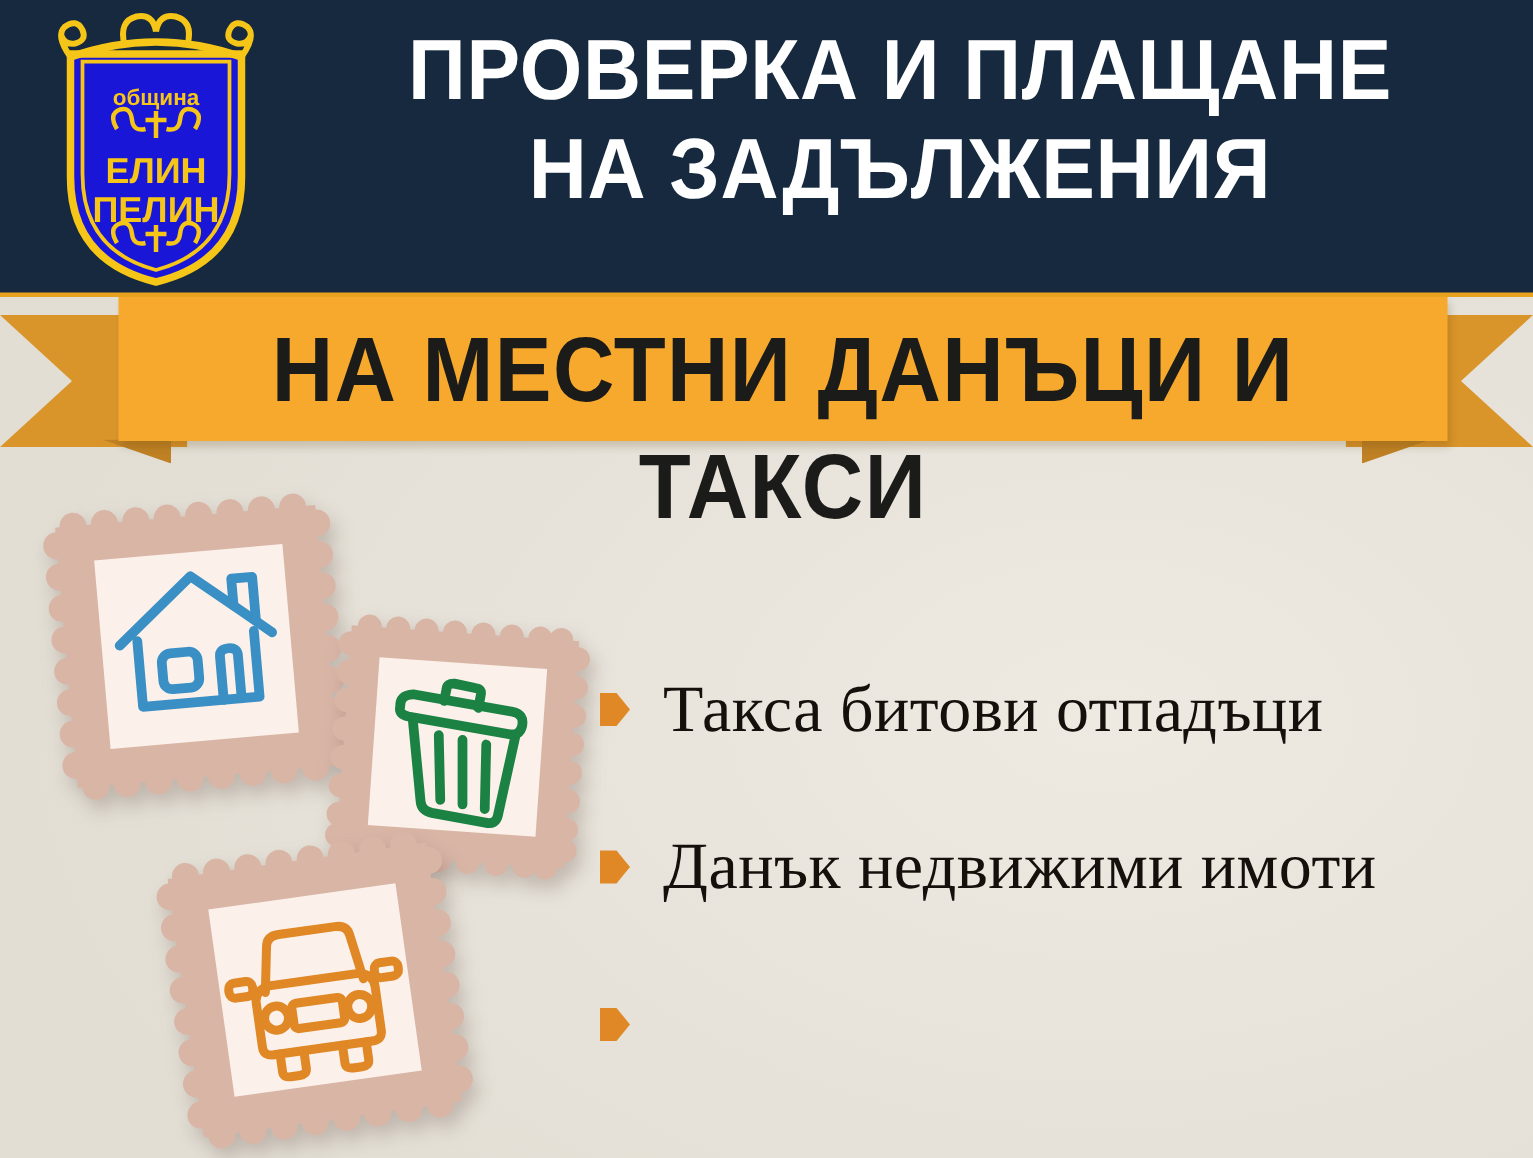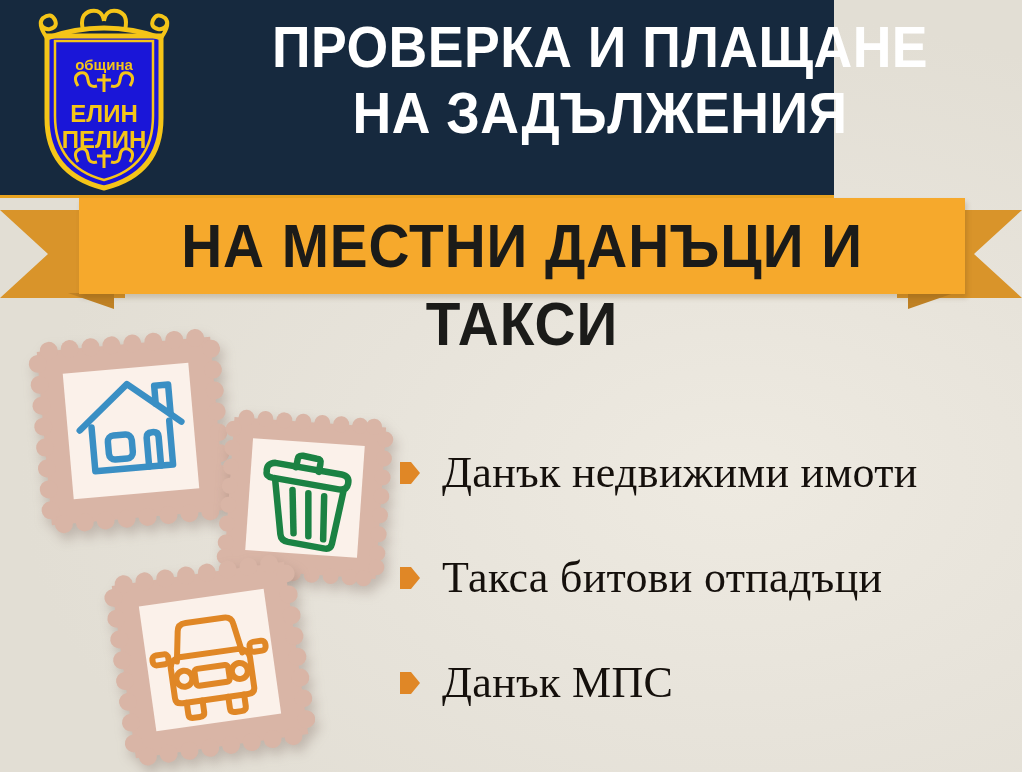--- a/index.html
+++ b/index.html
@@ -21,21 +21,21 @@
     position: absolute;
     inset: 0;
     background:
       radial-gradient(ellipse 70% 60% at 72% 62%, #eeeae1 0%, #e7e3da 55%, #e2ded4 100%);
   }
 
   
   .header {
     position: absolute;
     left: 0; top: 0;
-    width: 834px;
+    width: 1022px;
     height: 198px;
     background: #16293e;
     border-bottom: 3px solid #e8a21f;
     box-sizing: border-box;
     z-index: 5;
   }
   .header-title {
     position: absolute;
     left: 190px;
     top: 14px;
@@ -374,35 +374,34 @@
   </div>
 
   <div class="bullets">
 
     <div class="bullet-row">
       <span class="bullet-arrow">
         <svg width="20" height="26" viewBox="0 0 20 26" xmlns="http://www.w3.org/2000/svg">
           <path d="M0 2 L11 2 L20 13 L11 24 L0 24 Z" fill="#e08726"></path>
         </svg>
       </span>
-      <span class="bullet-label">Данък недвижими имоти</span>
+      <span class="bullet-label">Такса битови отпадъци</span>
     </div>
 
     <div class="bullet-row">
       <span class="bullet-arrow">
         <svg width="20" height="26" viewBox="0 0 20 26" xmlns="http://www.w3.org/2000/svg">
           <path d="M0 2 L11 2 L20 13 L11 24 L0 24 Z" fill="#e08726"></path>
         </svg>
       </span>
-      <span class="bullet-label">Такса битови отпадъци</span>
+      <span class="bullet-label">Данък недвижими имоти</span>
     </div>
 
     <div class="bullet-row">
       <span class="bullet-arrow">
         <svg width="20" height="26" viewBox="0 0 20 26" xmlns="http://www.w3.org/2000/svg">
           <path d="M0 2 L11 2 L20 13 L11 24 L0 24 Z" fill="#e08726"></path>
         </svg>
       </span>
-      <span class="bullet-label">Данък МПС</span>
     </div>
   </div>
 
 </div>
 
 </body></html>

